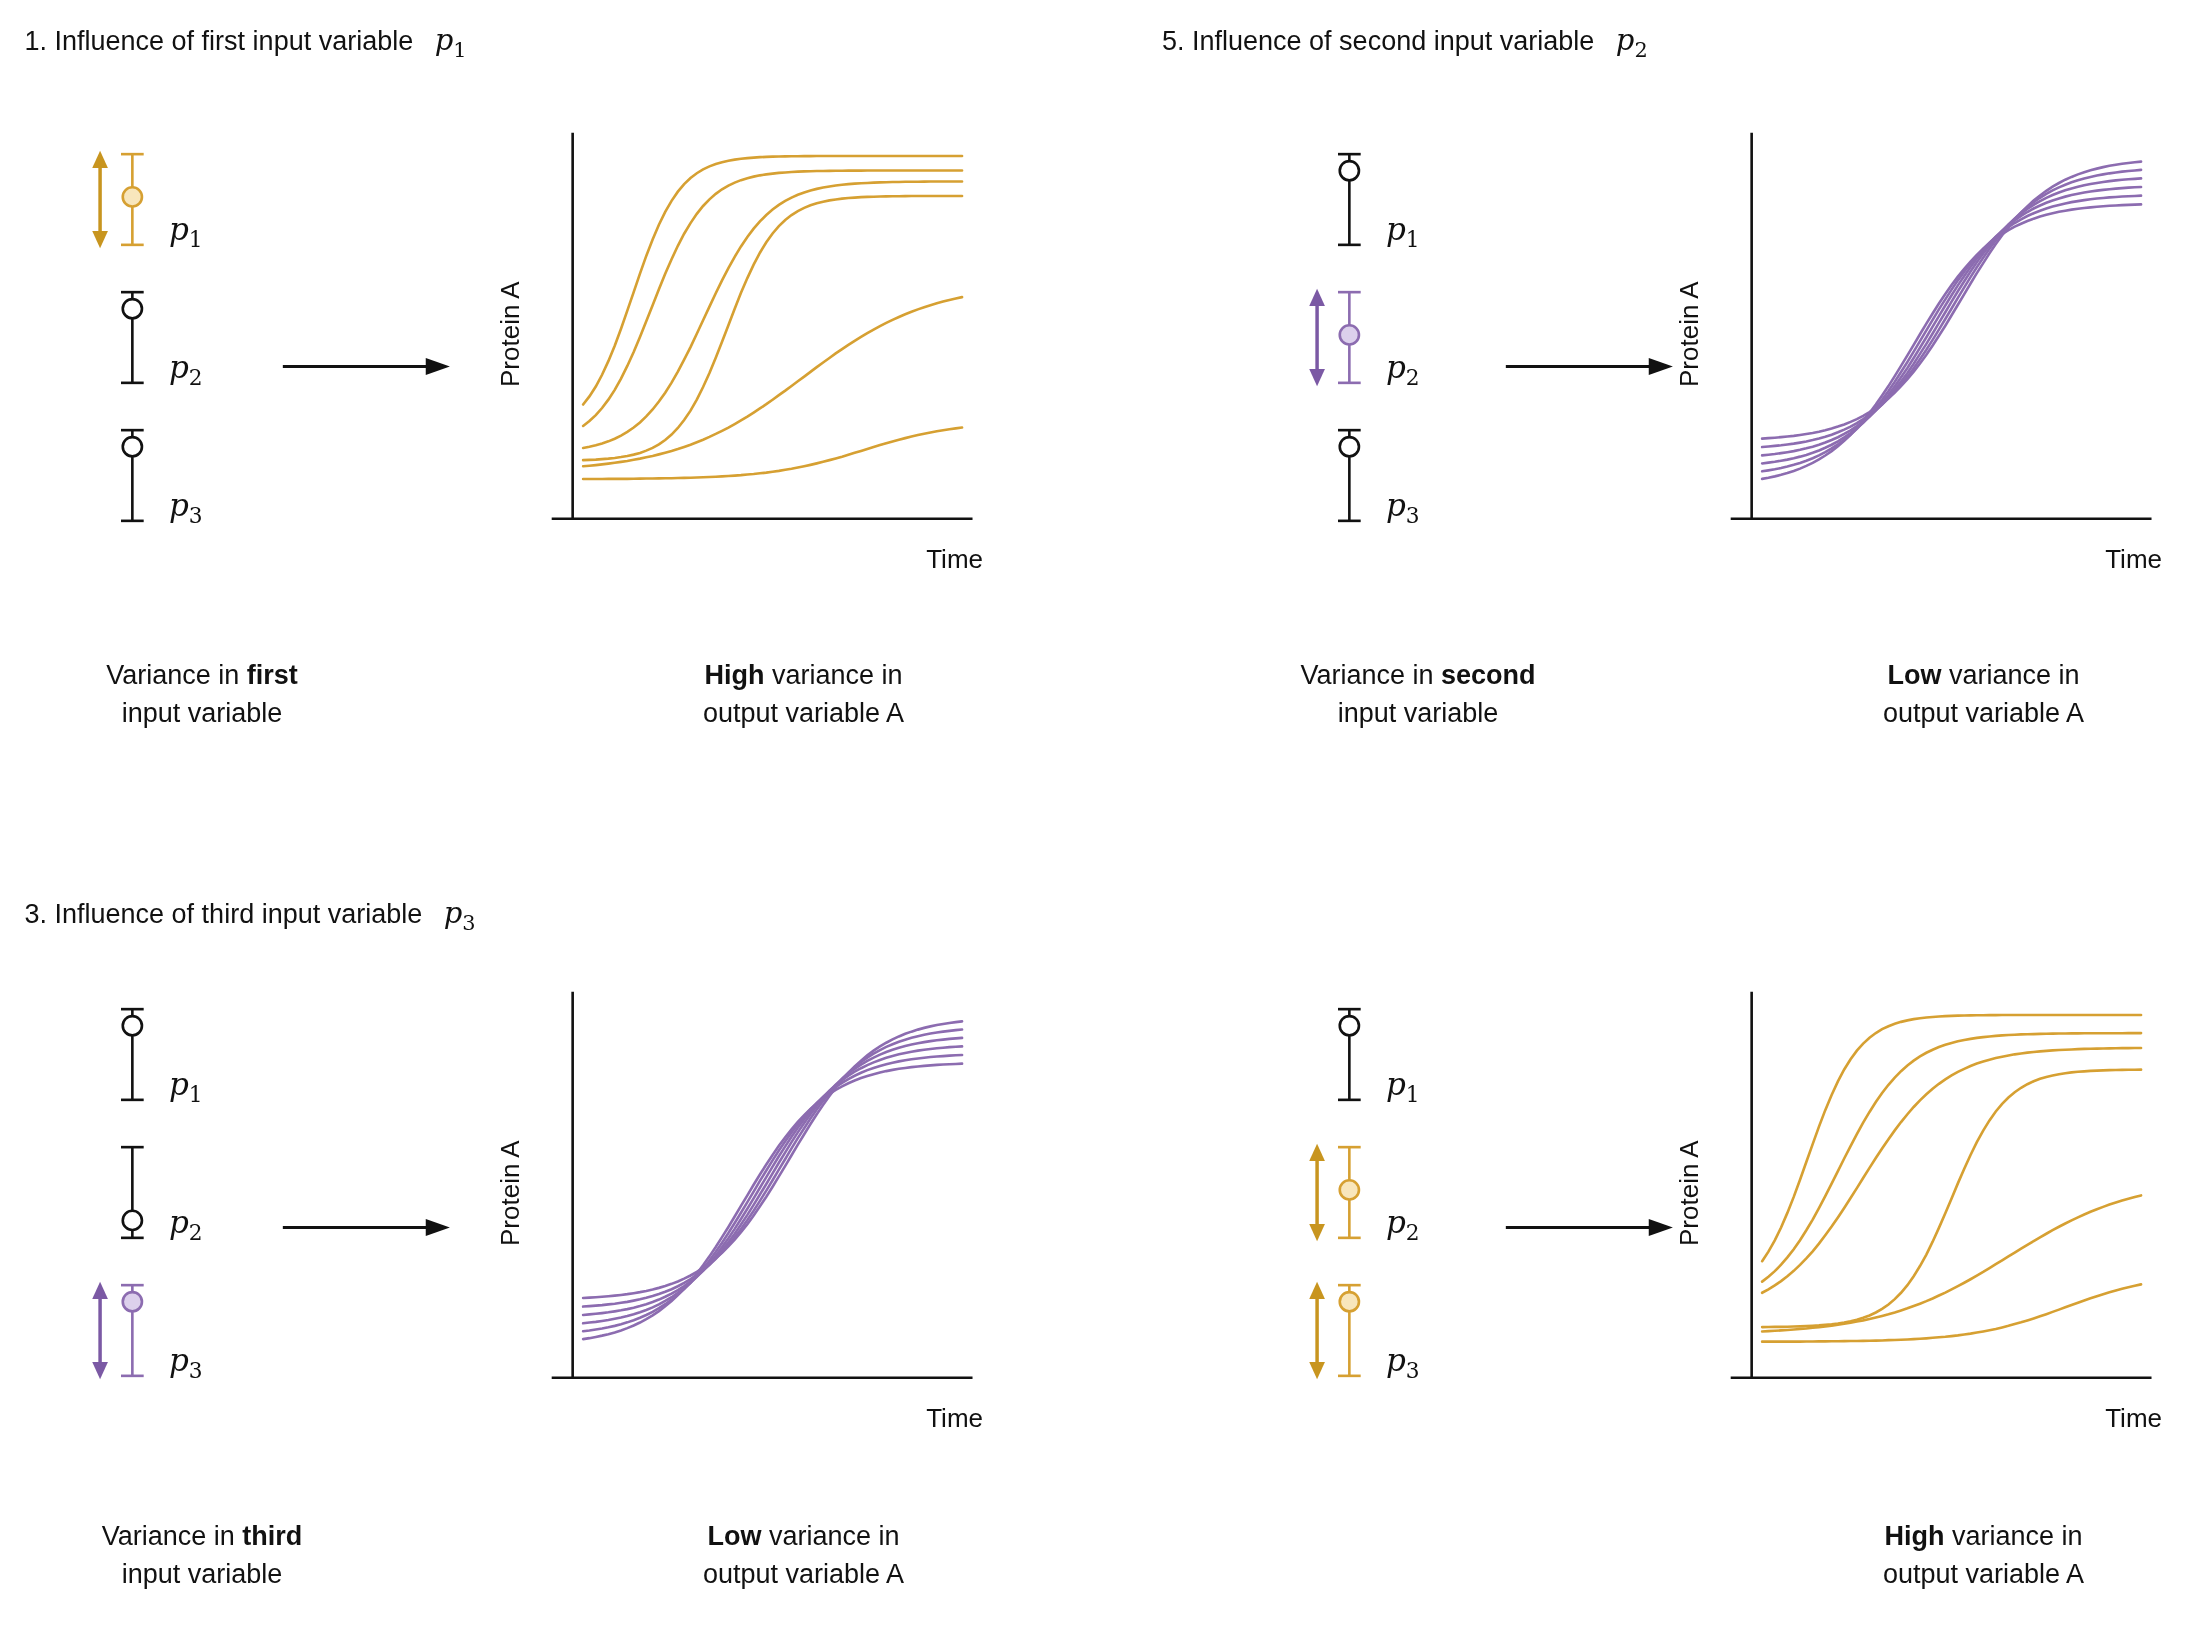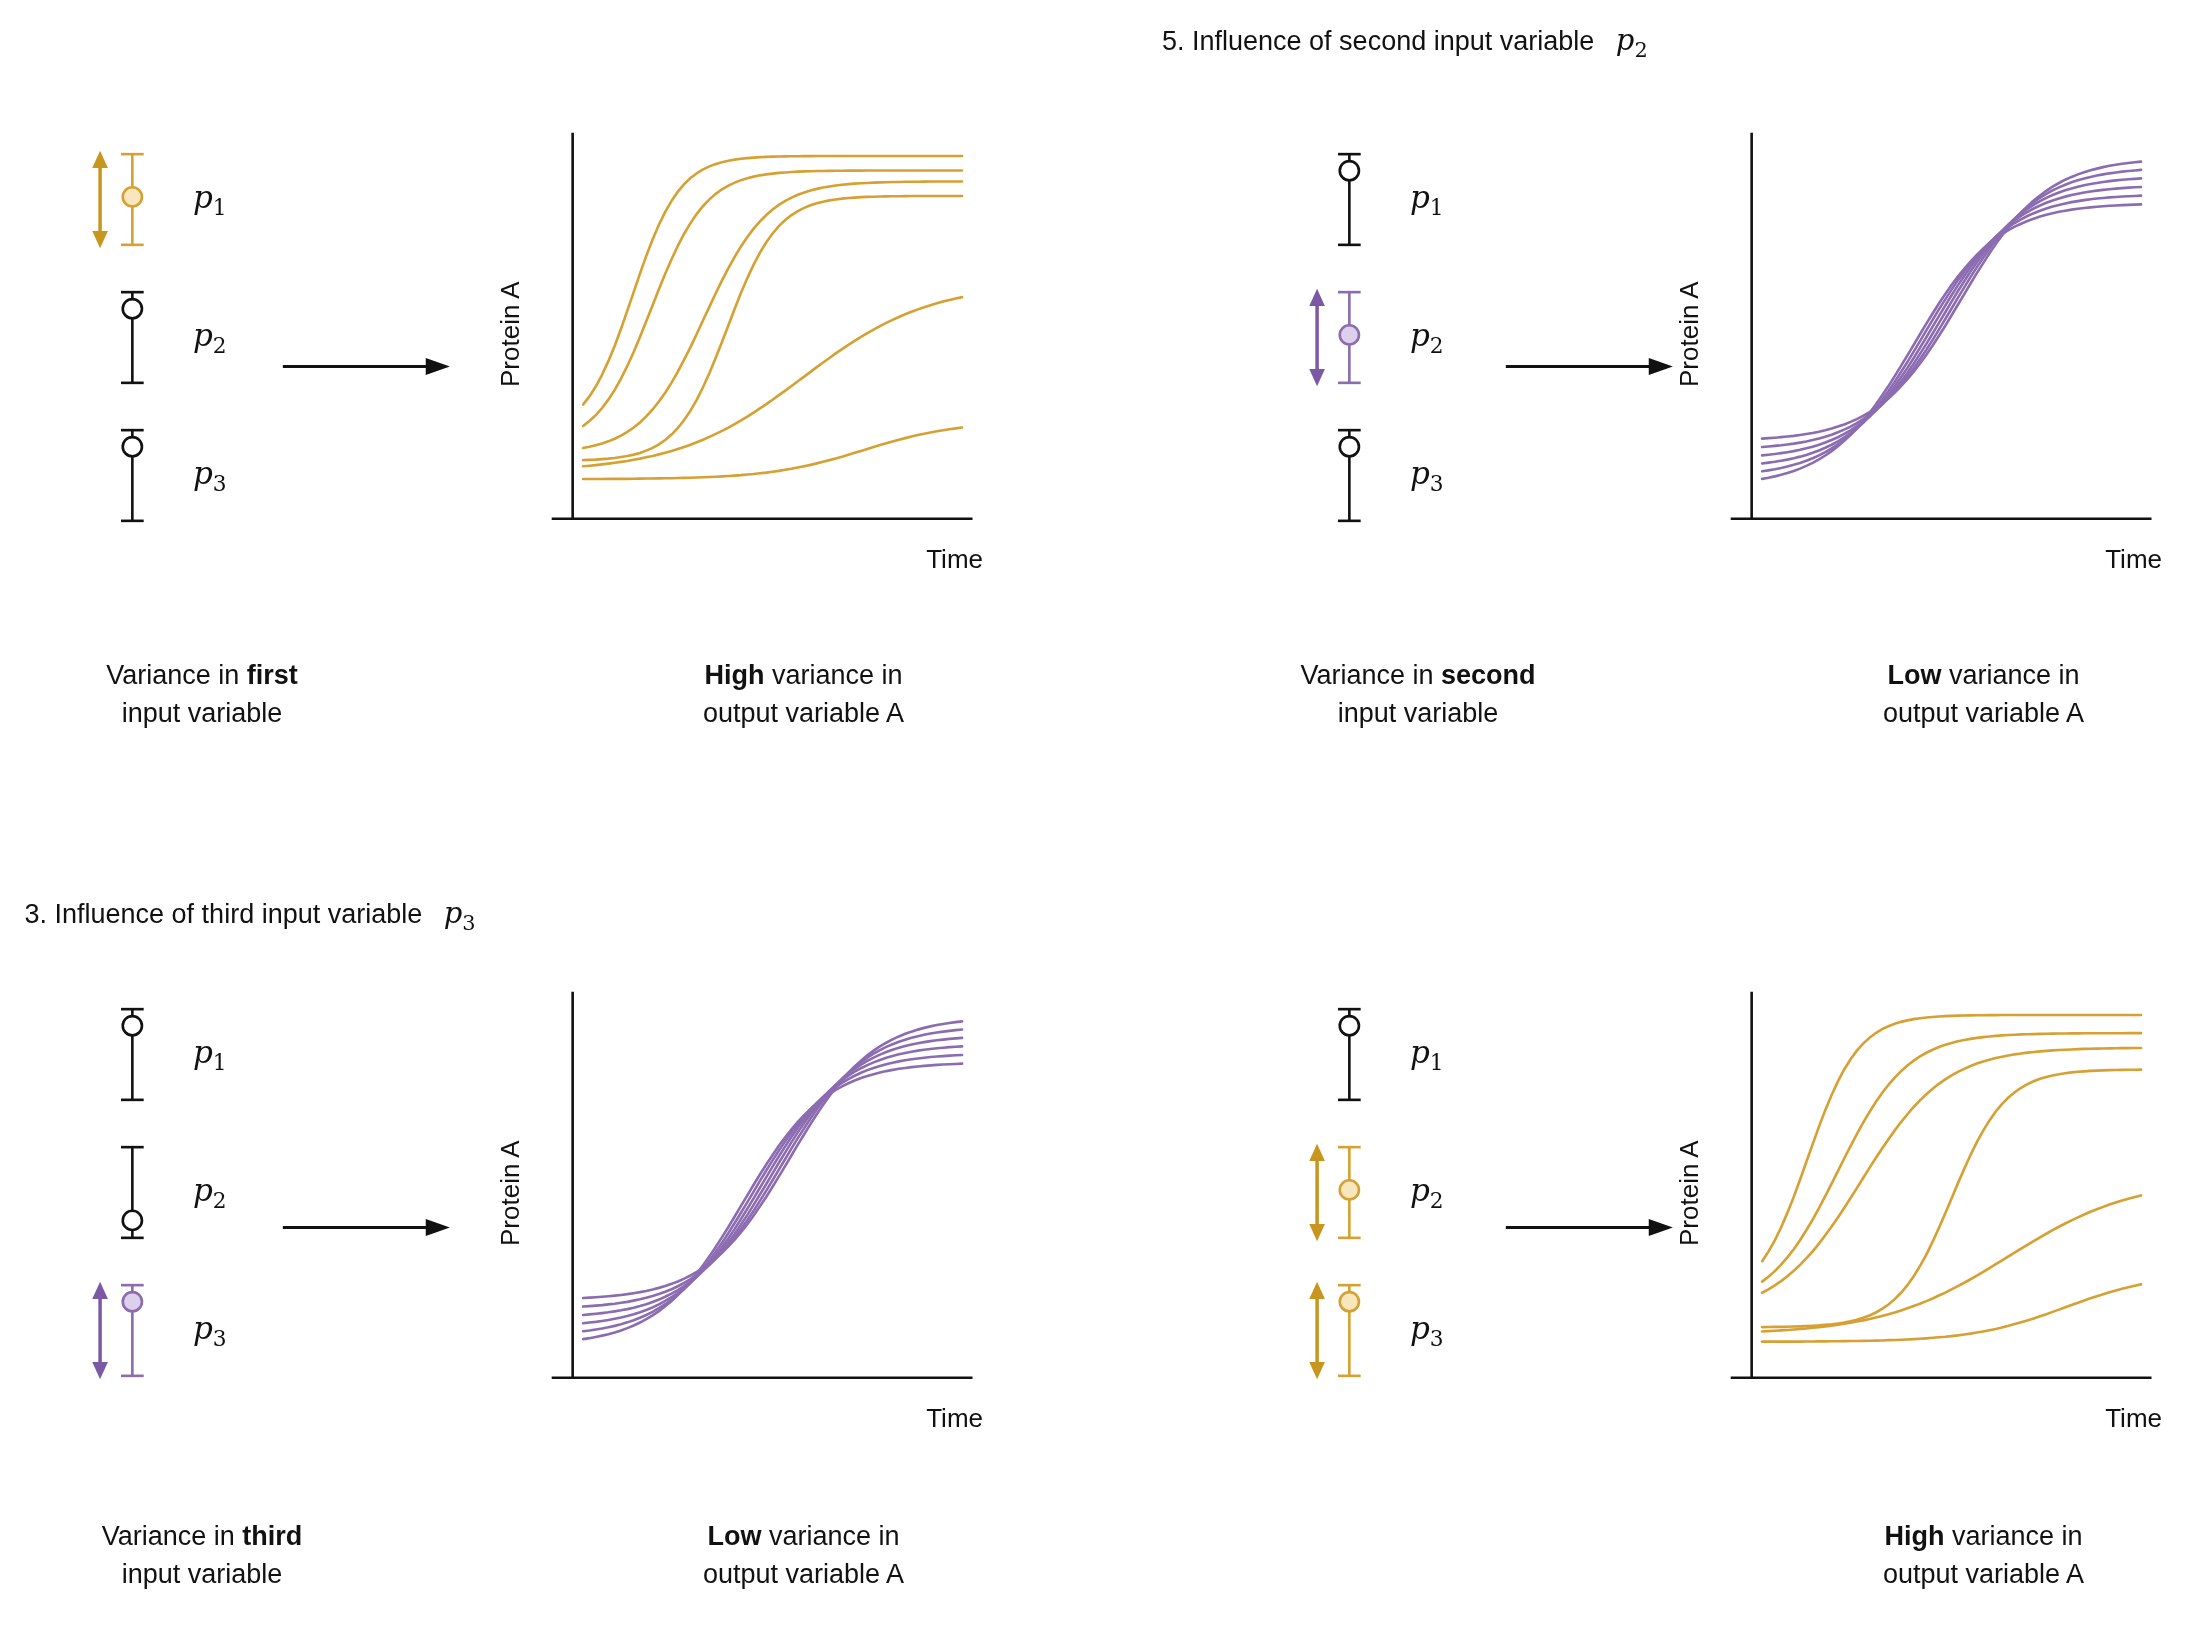--- a/index.html
+++ b/index.html
@@ -33,21 +33,21 @@
   .title-math { font-family:"DejaVu Serif", serif; font-size:29px; margin-left:14px; }
   .title-math i { font-style:italic; }
   .title-math sub { font-size:0.72em; }
 
   .vars {
     position:absolute; left:87px; top:147px;
     display:flex; flex-direction:column; gap:33px;
   }
   .panel--right  .vars { left:203px; }
   .panel--bottom .vars { top:176px; }
-  .var-item { display:flex; align-items:center;gap:24px; }
+  .var-item { display:flex; align-items:flex-end; }
   .glyph { width:75px; height:105px; display:inline-block; }
   .var-label { font-family:"DejaVu Serif", serif; font-size:31px; margin-left:7px; }
   .var-label i { font-style:italic; }
   .var-label sub { font-size:0.7em; }
 
   .flow-arrow { position:absolute; left:278px; top:351px; }
   .panel--right  .flow-arrow { left:400px; }
   .panel--bottom .flow-arrow { top:386px; }
 
   .chart { position:absolute; left:491px; top:129px; display:flex; align-items:flex-start; }
@@ -71,20 +71,24 @@
   .panel--bottom .caption { top:692px; }
 </style>
 </head>
 <body>
 
 <div class="board">
   <div class="divider-v"></div>
   <div class="divider-h"></div>
 
   <section class="panel p0">
+    <h2 class="panel-title">
+      <span class="title-text">1. Influence of first input variable</span>
+      <span class="title-math"><i>p</i><sub>1</sub></span>
+    </h2>
     <div class="vars">
       <div class="var-item">
         <span class="glyph"><svg width="75" height="105" viewBox="0 0 86 120">
               <line x1="52" y1="8" x2="52" y2="112" stroke="#D6A032" stroke-width="3"></line>
               <line x1="39" y1="8" x2="65" y2="8" stroke="#D6A032" stroke-width="3"></line>
               <line x1="39" y1="112" x2="65" y2="112" stroke="#D6A032" stroke-width="3"></line>
               <circle cx="52" cy="57" r="11" fill="#F8E6BC" stroke="#D6A032" stroke-width="3"></circle>
               <line x1="15" y1="22" x2="15" y2="98" stroke="#C8951F" stroke-width="4"></line>
               <polygon points="6,24 24,24 15,4" fill="#C8951F"></polygon>
               <polygon points="6,96 24,96 15,116" fill="#C8951F"></polygon>

